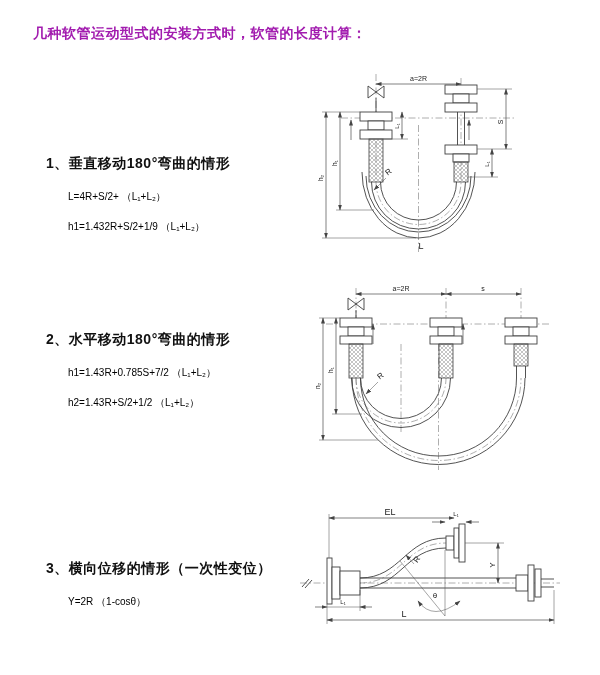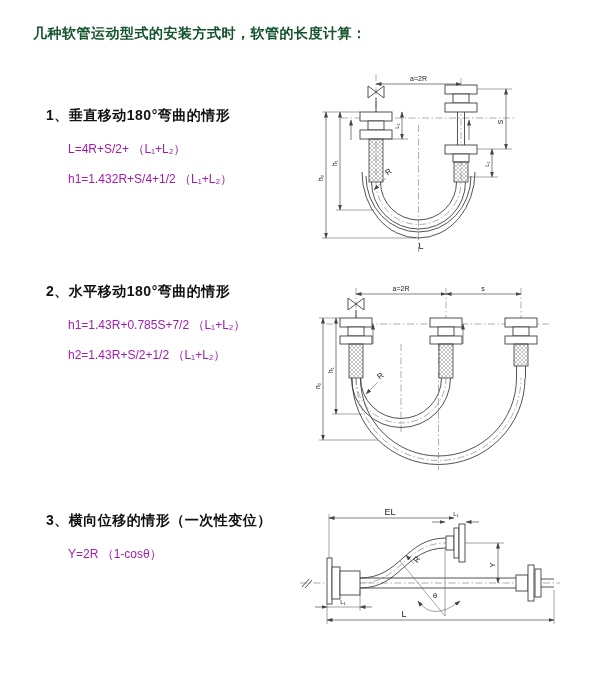--- a/index.html
+++ b/index.html
@@ -2,25 +2,25 @@
 <html><head>
 <meta charset="utf-8">
 <style>
   html,body{margin:0;padding:0;}
   body{
     width:600px;height:675px;background:#ffffff;position:relative;overflow:hidden;
     font-family:"Liberation Sans","DejaVu Sans",sans-serif;color:#1a1a1a;
   }
   .title{
     position:absolute;left:33px;top:25px;font-size:14px;font-weight:bold;
-    letter-spacing:0.5px;color:#14532d;
+    letter-spacing:0.5px;color:#a21caf;
   }
   .sec{position:absolute;left:46px;}
-  .sec .h{font-size:14px;font-weight:bold;color:#111;margin-bottom:9px;letter-spacing:0.5px;}
-  .sec .f{font-size:12px;font-weight:400;color:#a21caf;padding-left:22px;line-height:30px;white-space:nowrap;}
+  .sec .h{font-size:14px;font-weight:bold;color:#111;margin-bottom:9px;letter-spacing:0.5px;margin-top:48px;}
+  .sec .f{font-size:10px;font-weight:400;color:#000000;padding-left:22px;line-height:30px;white-space:nowrap;}
   svg.diag{position:absolute;}
   .ln{stroke:#3f3f3f;stroke-width:0.9;fill:none;}
   .fl{stroke:#3f3f3f;stroke-width:0.9;fill:#ffffff;}
   .braid{stroke:#3f3f3f;stroke-width:0.8;fill:url(#braidpat);}
   .ext{stroke:#5a5a5a;stroke-width:0.55;fill:none;}
   .dim{stroke:#4a4a4a;stroke-width:0.7;fill:none;}
   .cl{stroke:#6a6a6a;stroke-width:0.55;fill:none;stroke-dasharray:7 2.5 1.5 2.5;}
   .lbl{font-family:"Liberation Sans","DejaVu Sans",sans-serif;fill:#222;}
 </style>
 </head>
@@ -35,21 +35,21 @@
       <path d="M0,0L4,4 M-1,3L1,5 M3,-1L5,1 M0,4L4,0 M-1,1L1,-1 M3,5L5,3" stroke="#8a8a8a" stroke-width="0.5"></path>
     </pattern>
   </defs>
 </svg>
 
 <div class="title">几种软管运动型式的安装方式时，软管的长度计算：</div>
 
 <section class="sec" style="top:107px">
   <div class="h">1、垂直移动180°弯曲的情形</div>
   <div class="f">L=4R+S/2+ （L₁+L₂）</div>
-  <div class="f">h1=1.432R+S/4+1/2 （L₁+L₂）</div>
+  <div class="f">h1=1.432R+S/2+1/9 （L₁+L₂）</div>
 </section>
 
 <svg class="diag" style="left:316px;top:70px" width="280" height="185" viewBox="0 0 280 185">
   <g class="cl">
     <line x1="60" y1="4" x2="60" y2="112"></line>
     <line x1="145" y1="8" x2="145" y2="112"></line>
     <line x1="102.5" y1="55" x2="102.5" y2="182"></line>
     <line x1="25" y1="48" x2="200" y2="48"></line>
     <path d="M60,112 A42.5,42.5 0 0 0 145,112"></path>
   </g>

